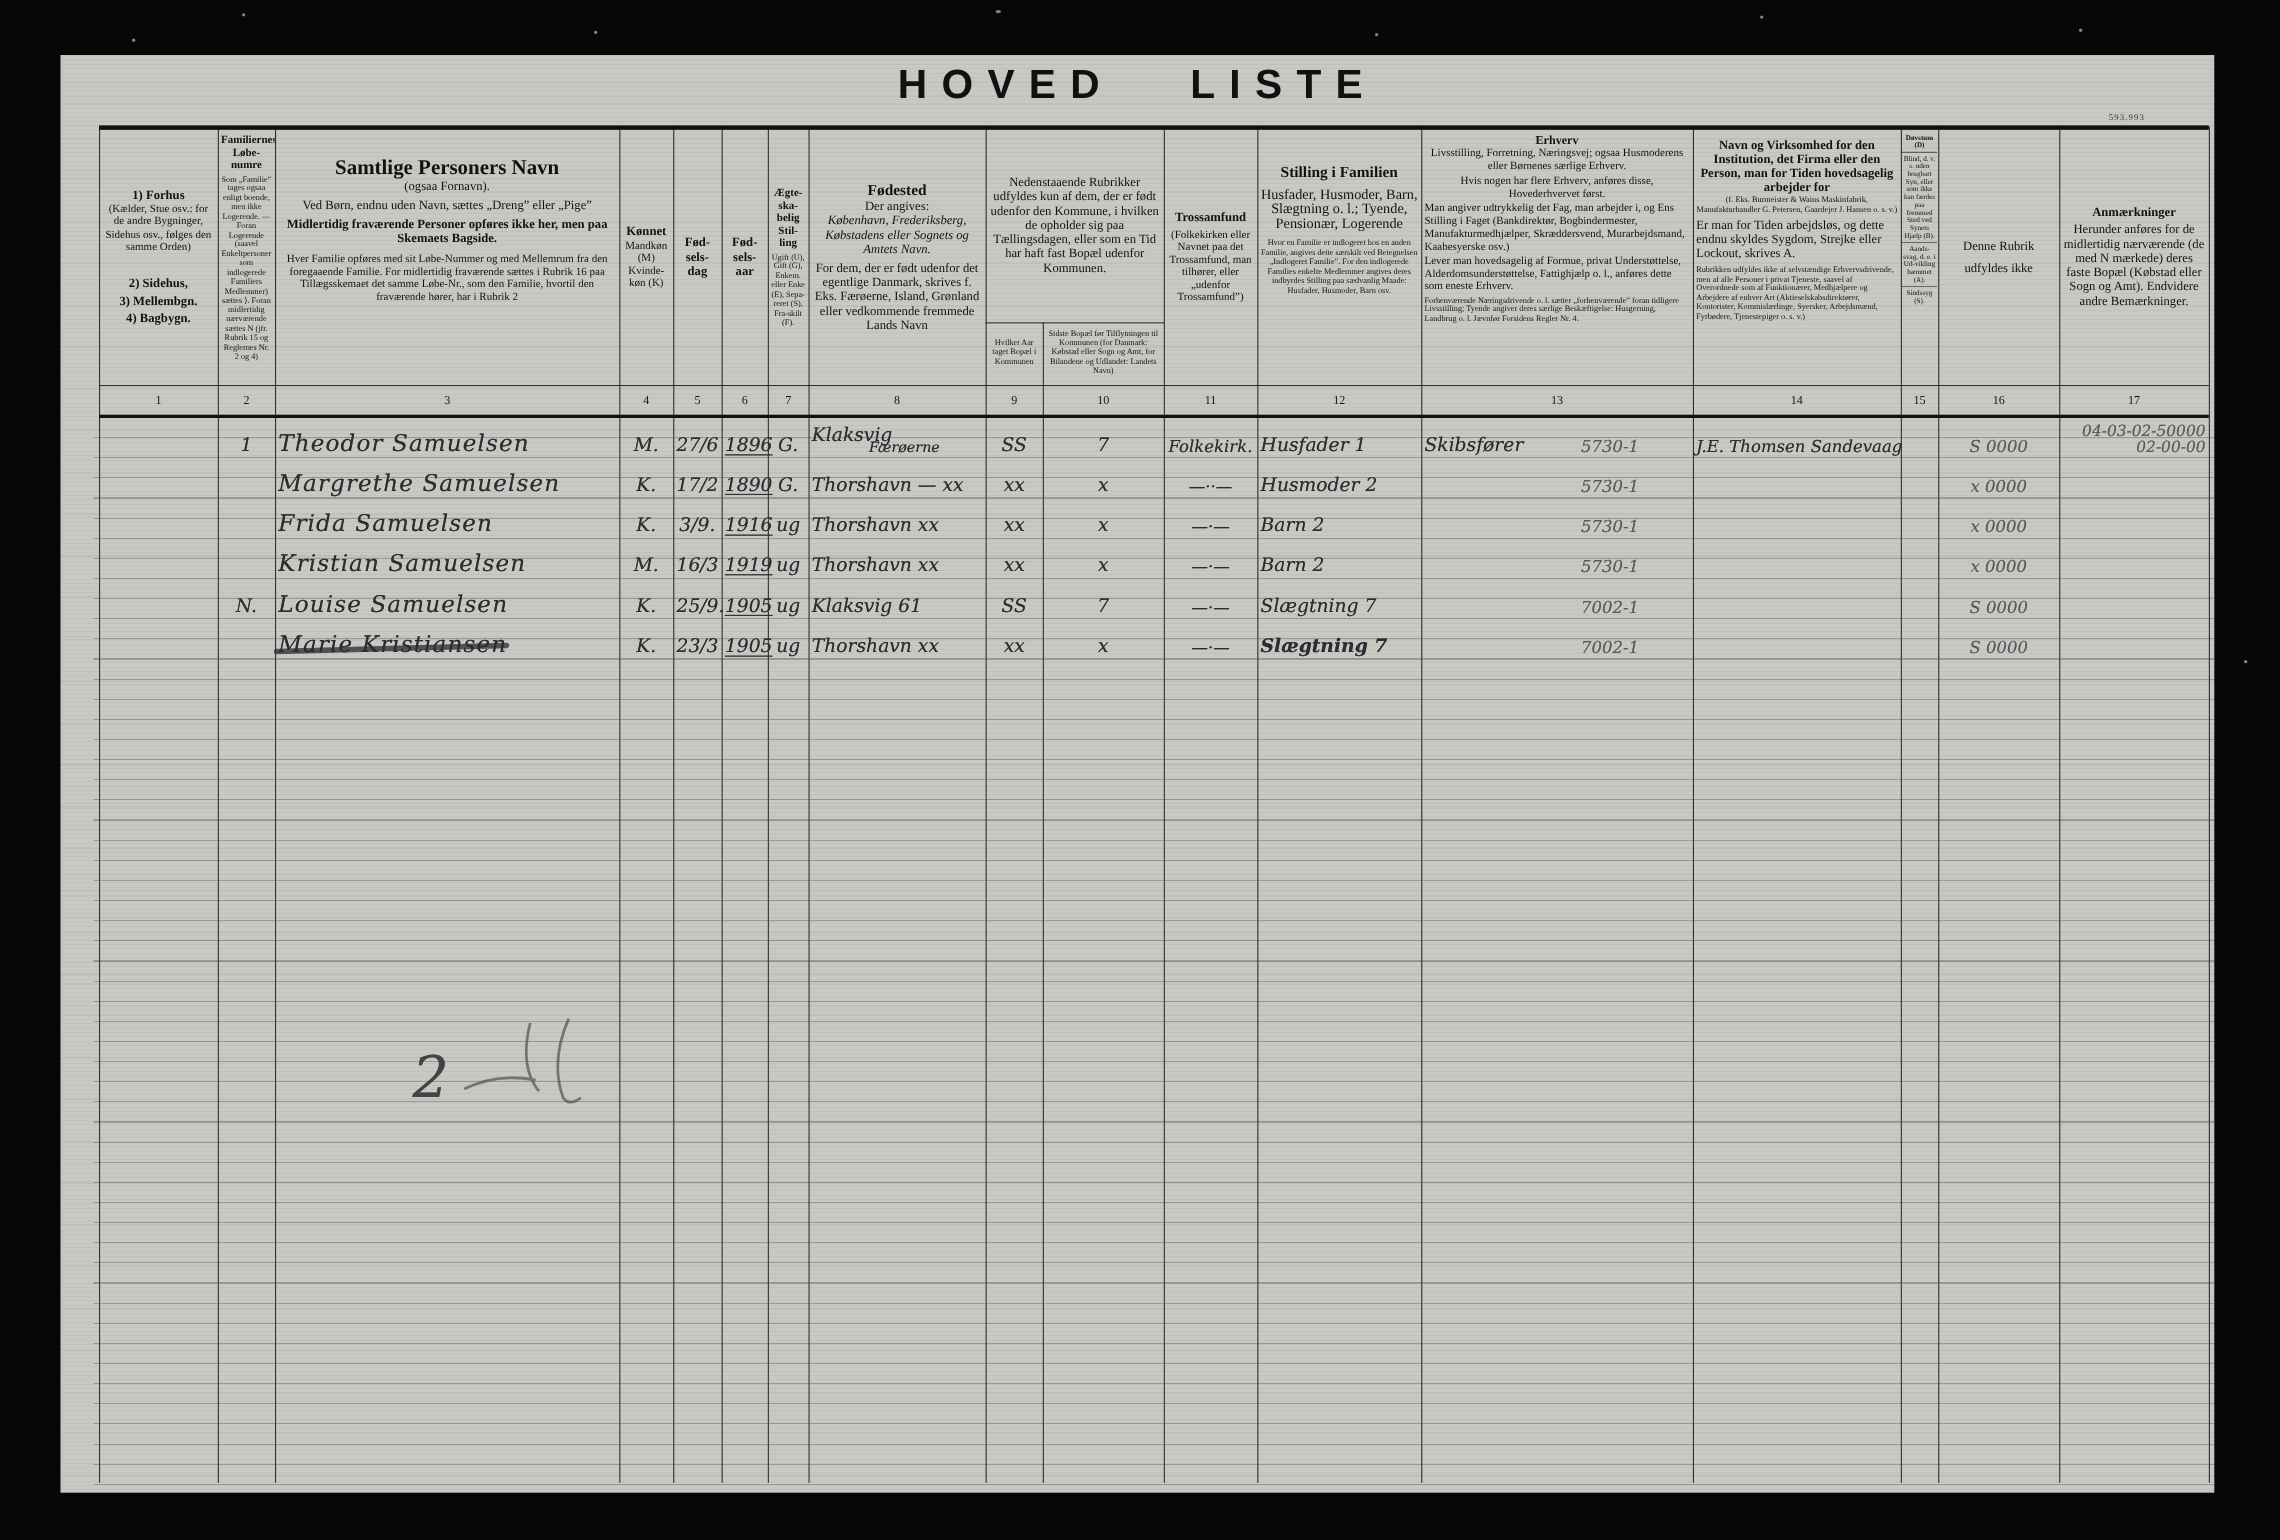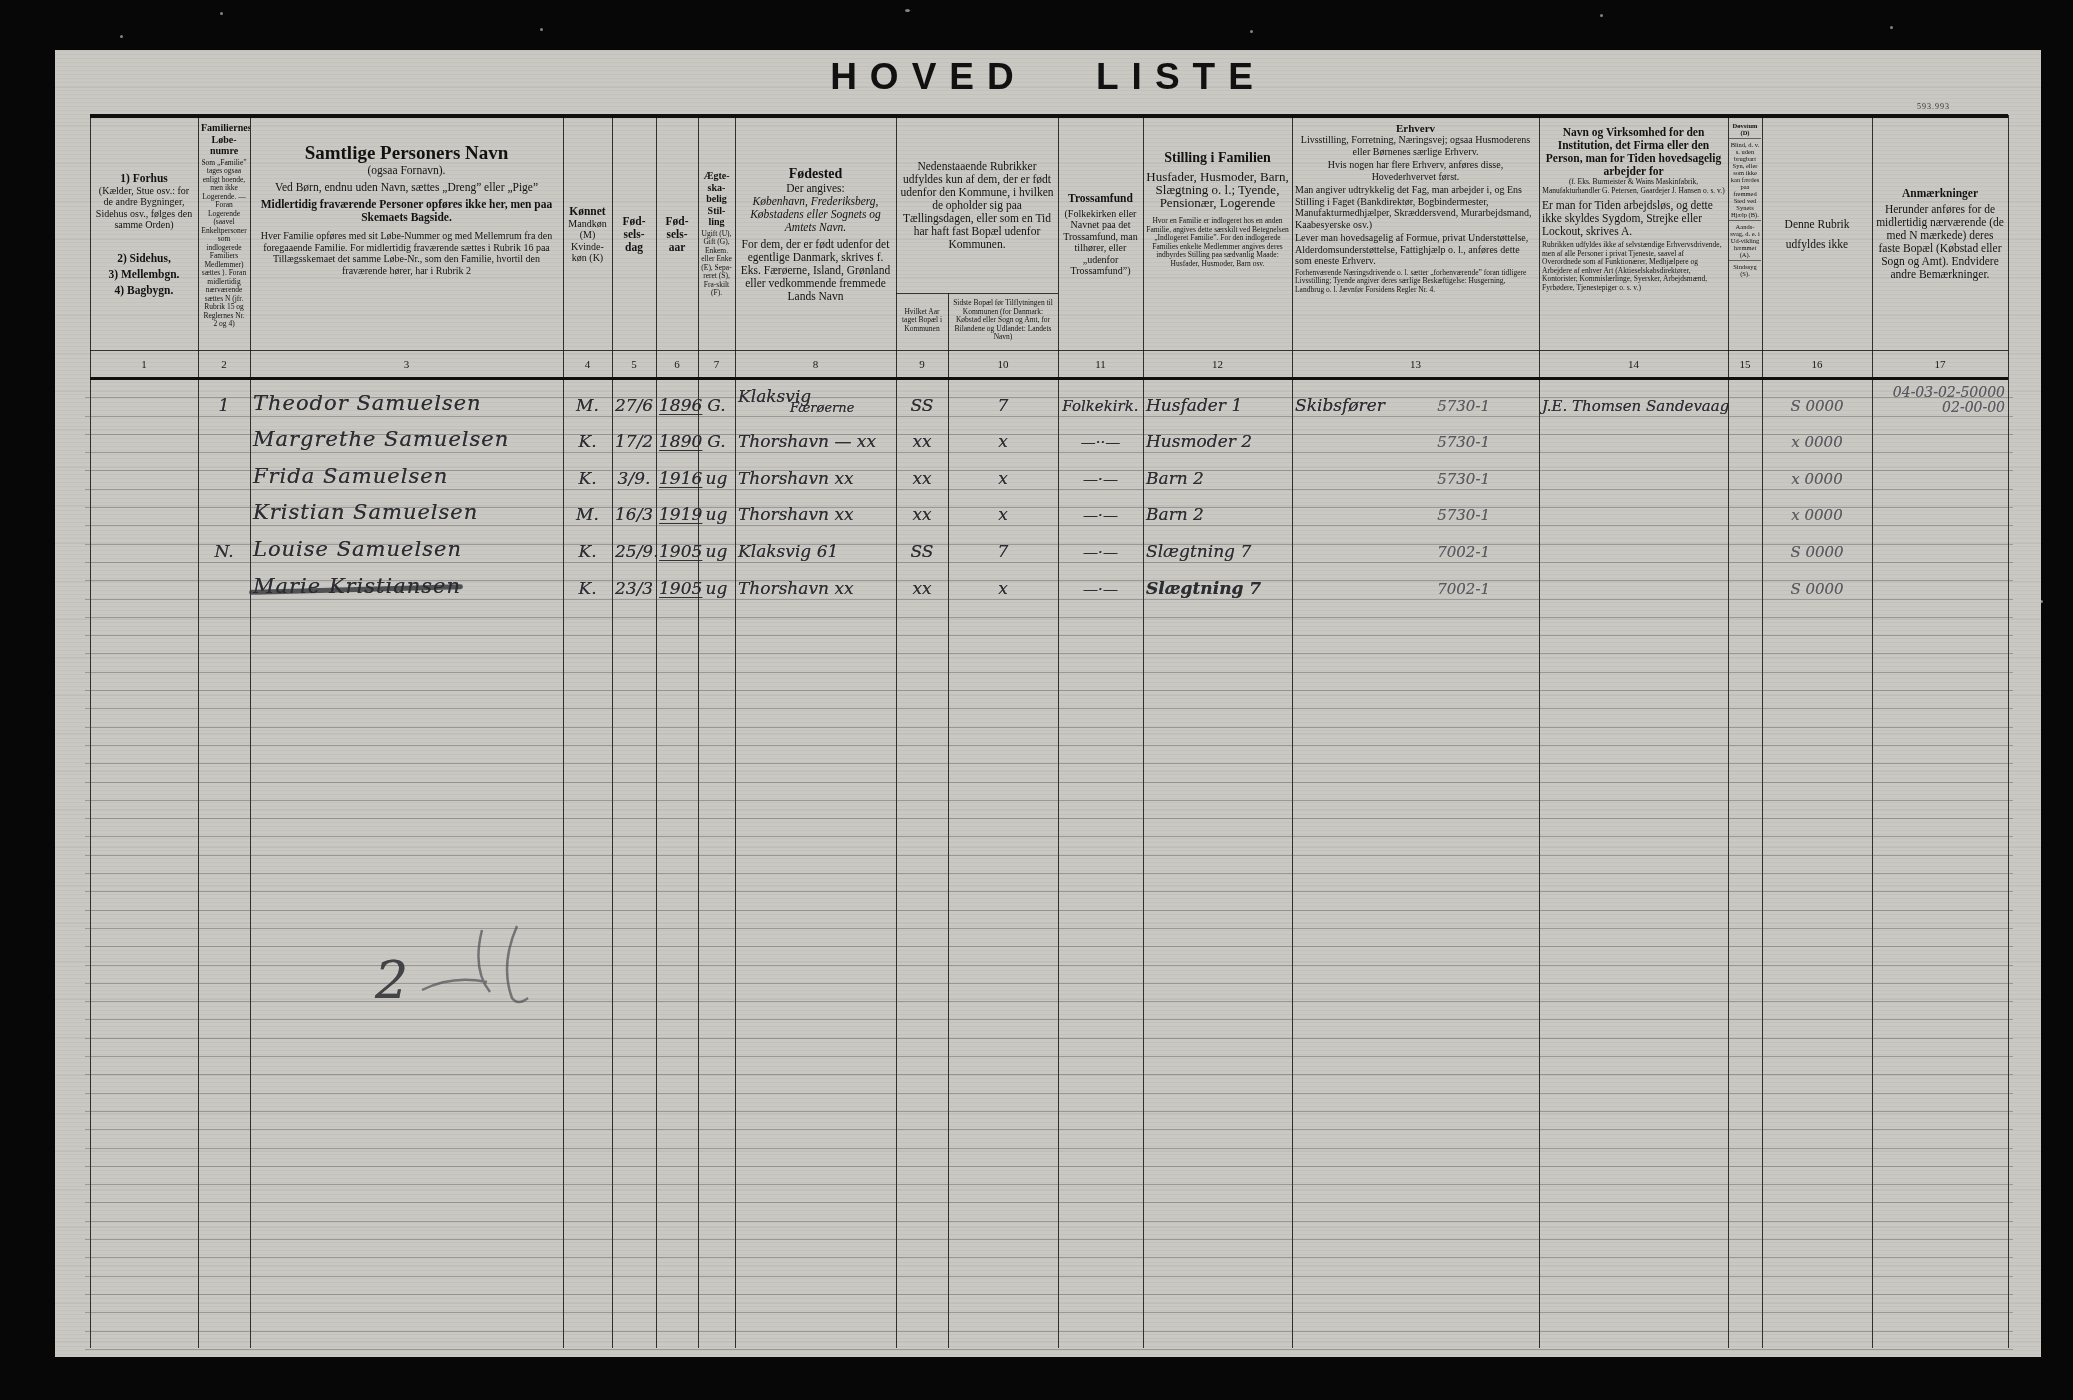--- a/index.html
+++ b/index.html
@@ -1,19 +1,19 @@
 <!DOCTYPE html>
 <html><head>
 <meta charset="utf-8">
 <style>
   html,body{margin:0;padding:0;background:#000;}
   .stage{position:relative;width:2073px;height:1400px;background:#070707;overflow:hidden;
          font-family:"Liberation Serif",serif;}
   .speck{position:absolute;width:3px;height:3px;background:#9fa4ad;border-radius:50%;opacity:.8;}
-  .paper{position:absolute;left:55px;top:50px;width:1958px;height:1307px;background:#c9c8c3;padding-left:28px;}
+  .paper{position:absolute;left:55px;top:50px;width:1958px;height:1307px;background:#c9c8c3;}
   .paper::before{content:"";position:absolute;inset:0;
       background:repeating-linear-gradient(to bottom,rgba(0,0,0,.035) 0 1px,transparent 1px 4px),
                  repeating-linear-gradient(to bottom,transparent 0 37px,rgba(0,0,0,.05) 37px 38px);
       pointer-events:none;}
   .title{position:absolute;left:0;top:6px;width:100%;text-align:center;
       font-family:"Liberation Sans",sans-serif;font-weight:bold;font-size:37px;
       letter-spacing:13px;word-spacing:46px;color:#111;}
   .printno{position:absolute;left:1862px;top:52px;font-size:8px;color:#333;letter-spacing:1px;}
   
   .vline{position:absolute;width:1px;background:rgba(15,15,15,.82);}
@@ -171,21 +171,21 @@
       <div class="small">Livsstilling, Forretning, Næringsvej; ogsaa Husmoderens eller Børnenes særlige Erhverv.</div>
       <div class="small" style="margin-top:2px">Hvis nogen har flere Erhverv, anføres disse, Hovederhvervet først.</div>
       <div class="small" style="margin-top:2px;text-align:left">Man angiver udtrykkelig det Fag, man arbejder i, og Ens Stilling i Faget (Bankdirektør, Bogbindermester, Manufakturmedhjælper, Skræddersvend, Murarbejdsmand, Kaabesyerske osv.)</div>
       <div class="small" style="margin-top:2px;text-align:left">Lever man hovedsagelig af Formue, privat Understøttelse, Alderdomsunderstøttelse, Fattighjælp o. l., anføres dette som eneste Erhverv.</div>
       <div class="tiny" style="margin-top:2px;text-align:left">Forhenværende Næringsdrivende o. l. sætter „forhenværende” foran tidligere Livsstilling; Tyende angiver deres særlige Beskæftigelse: Husgerning, Landbrug o. l. Jævnfør Forsidens Regler Nr. 4.</div>
     </div>
 
     <div class="hbox" style="left:1484px;width:189px">
       <div class="mid" style="font-weight:bold;margin-top:4px">Navn og Virksomhed for den Institution, det Firma eller den Person, man for Tiden hovedsagelig arbejder for</div>
       <div class="tiny">(f. Eks. Burmeister &amp; Wains Maskinfabrik, Manufakturhandler G. Petersen, Gaardejer J. Hansen o. s. v.)</div>
-      <div class="mid" style="margin-top:4px;text-align:left">Er man for Tiden arbejdsløs, og dette ikke skyldes Sygdom, Strejke eller Lockout, skrives A.</div>
+      <div class="mid" style="margin-top:4px;text-align:left">Er man for Tiden arbejdsløs, og dette endnu skyldes Sygdom, Strejke eller Lockout, skrives A.</div>
       <div class="tiny" style="margin-top:3px;text-align:left">Rubrikken udfyldes ikke af selvstændige Erhvervsdrivende, men af alle Personer i privat Tjeneste, saavel af Overordnede som af Funktionærer, Medhjælpere og Arbejdere af enhver Art (Aktieselskabsdirektører, Kontorister, Kommislærlinge, Syersker, Arbejdsmænd, Fyrbødere, Tjenestepiger o. s. v.)</div>
     </div>
 
     <div class="hbox" style="left:1673px;width:34px;padding:2px 1px">
       <div class="tiny" style="font-size:6.5px;line-height:7px;font-weight:bold">Døvstum (D)</div>
       <hr class="hr-tiny">
       <div class="tiny" style="font-size:6.5px;line-height:7px">Blind, d. v. s. uden brugbart Syn, eller som ikke kan færdes paa fremmed Sted ved Synets Hjælp (B).</div>
       <hr class="hr-tiny">
       <div class="tiny" style="font-size:6.5px;line-height:7px">Aands-svag, d. e. i Ud-vikling hæmmet (A).</div>
       <hr class="hr-tiny">

